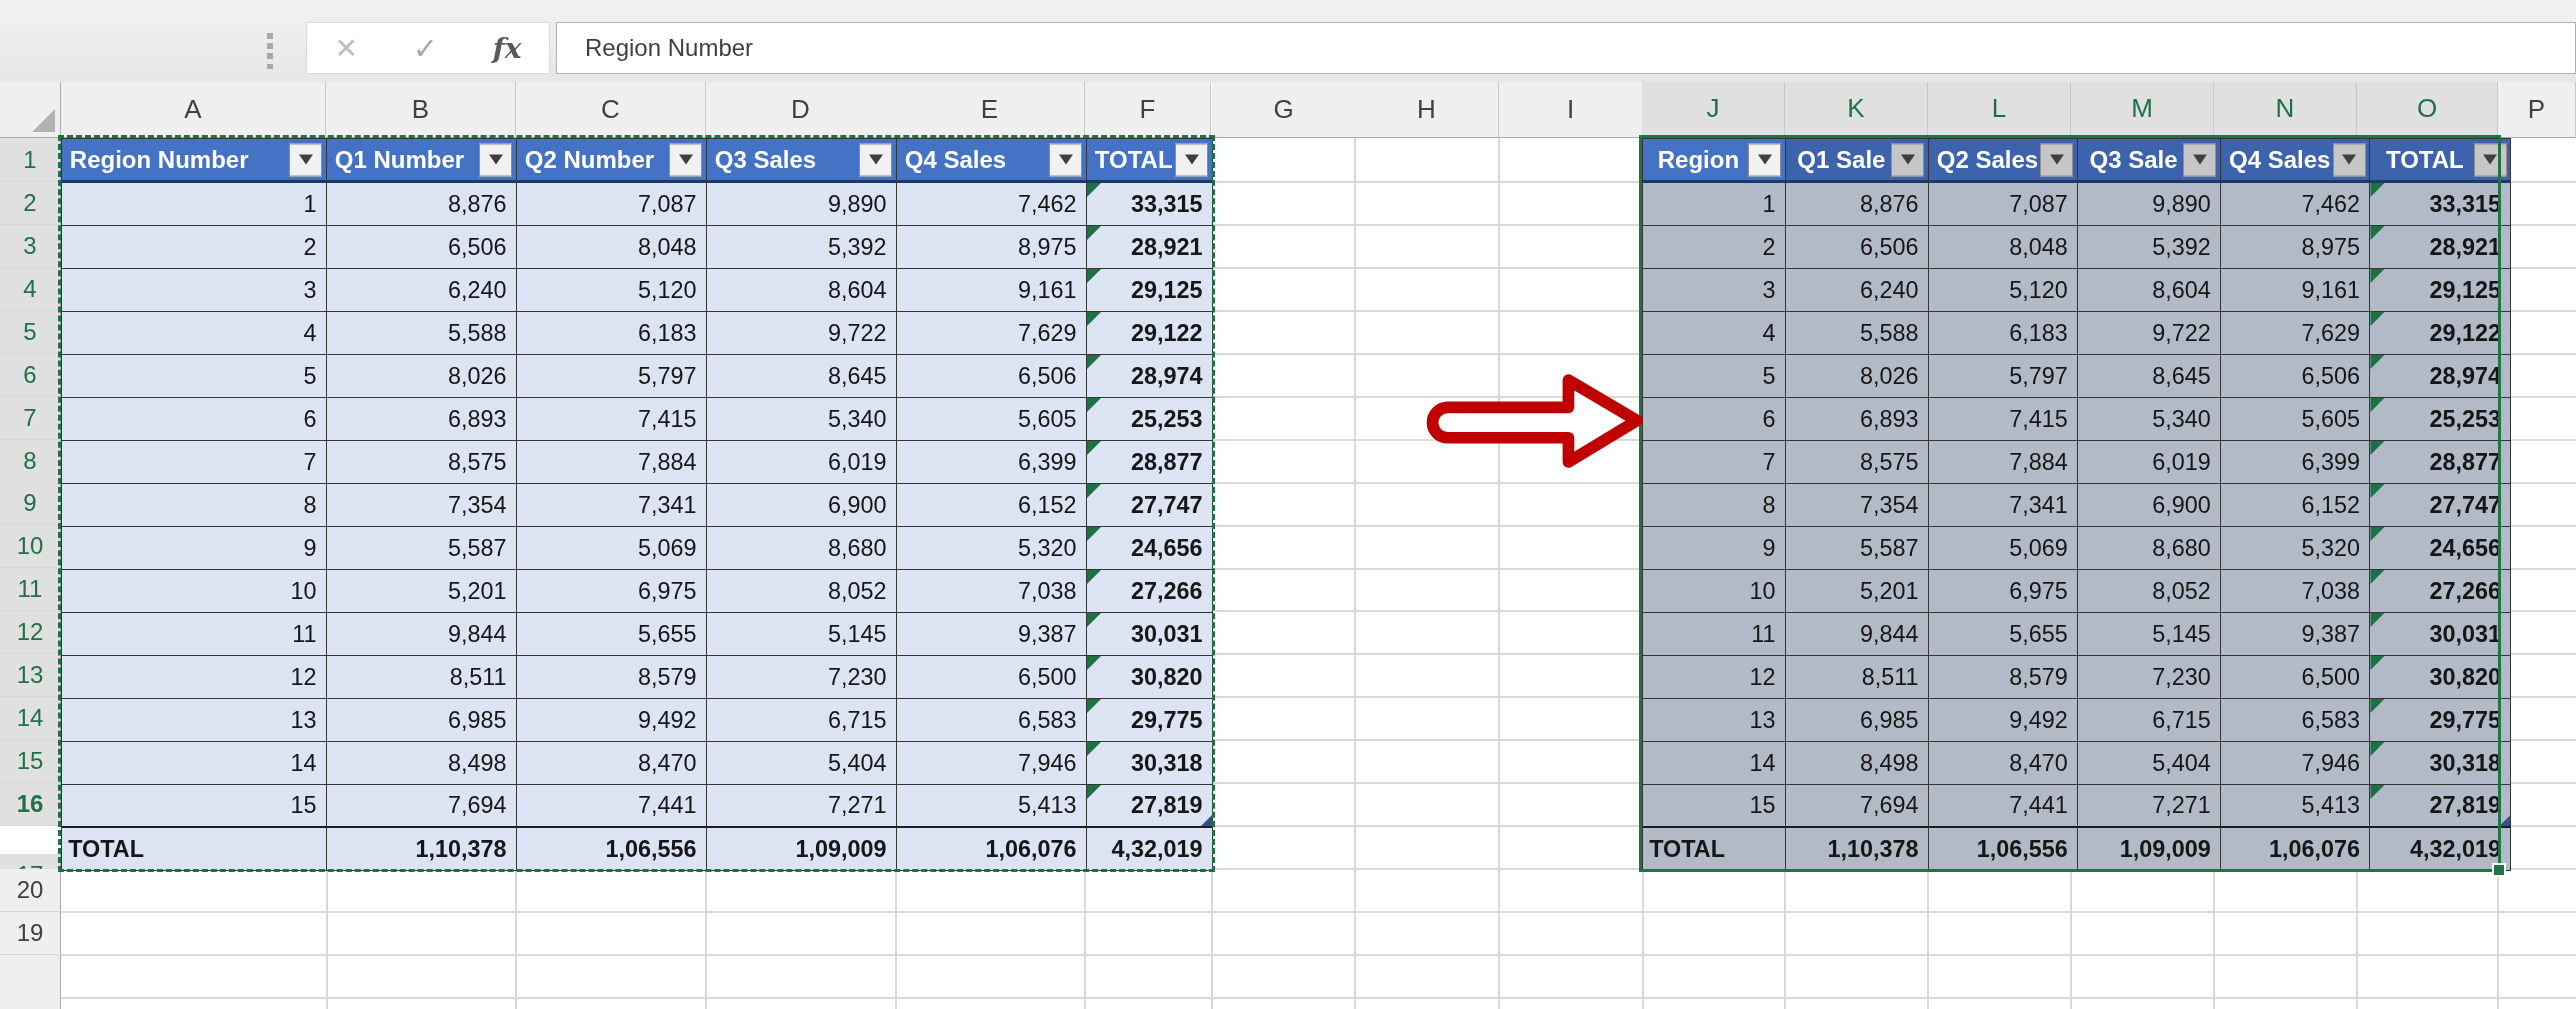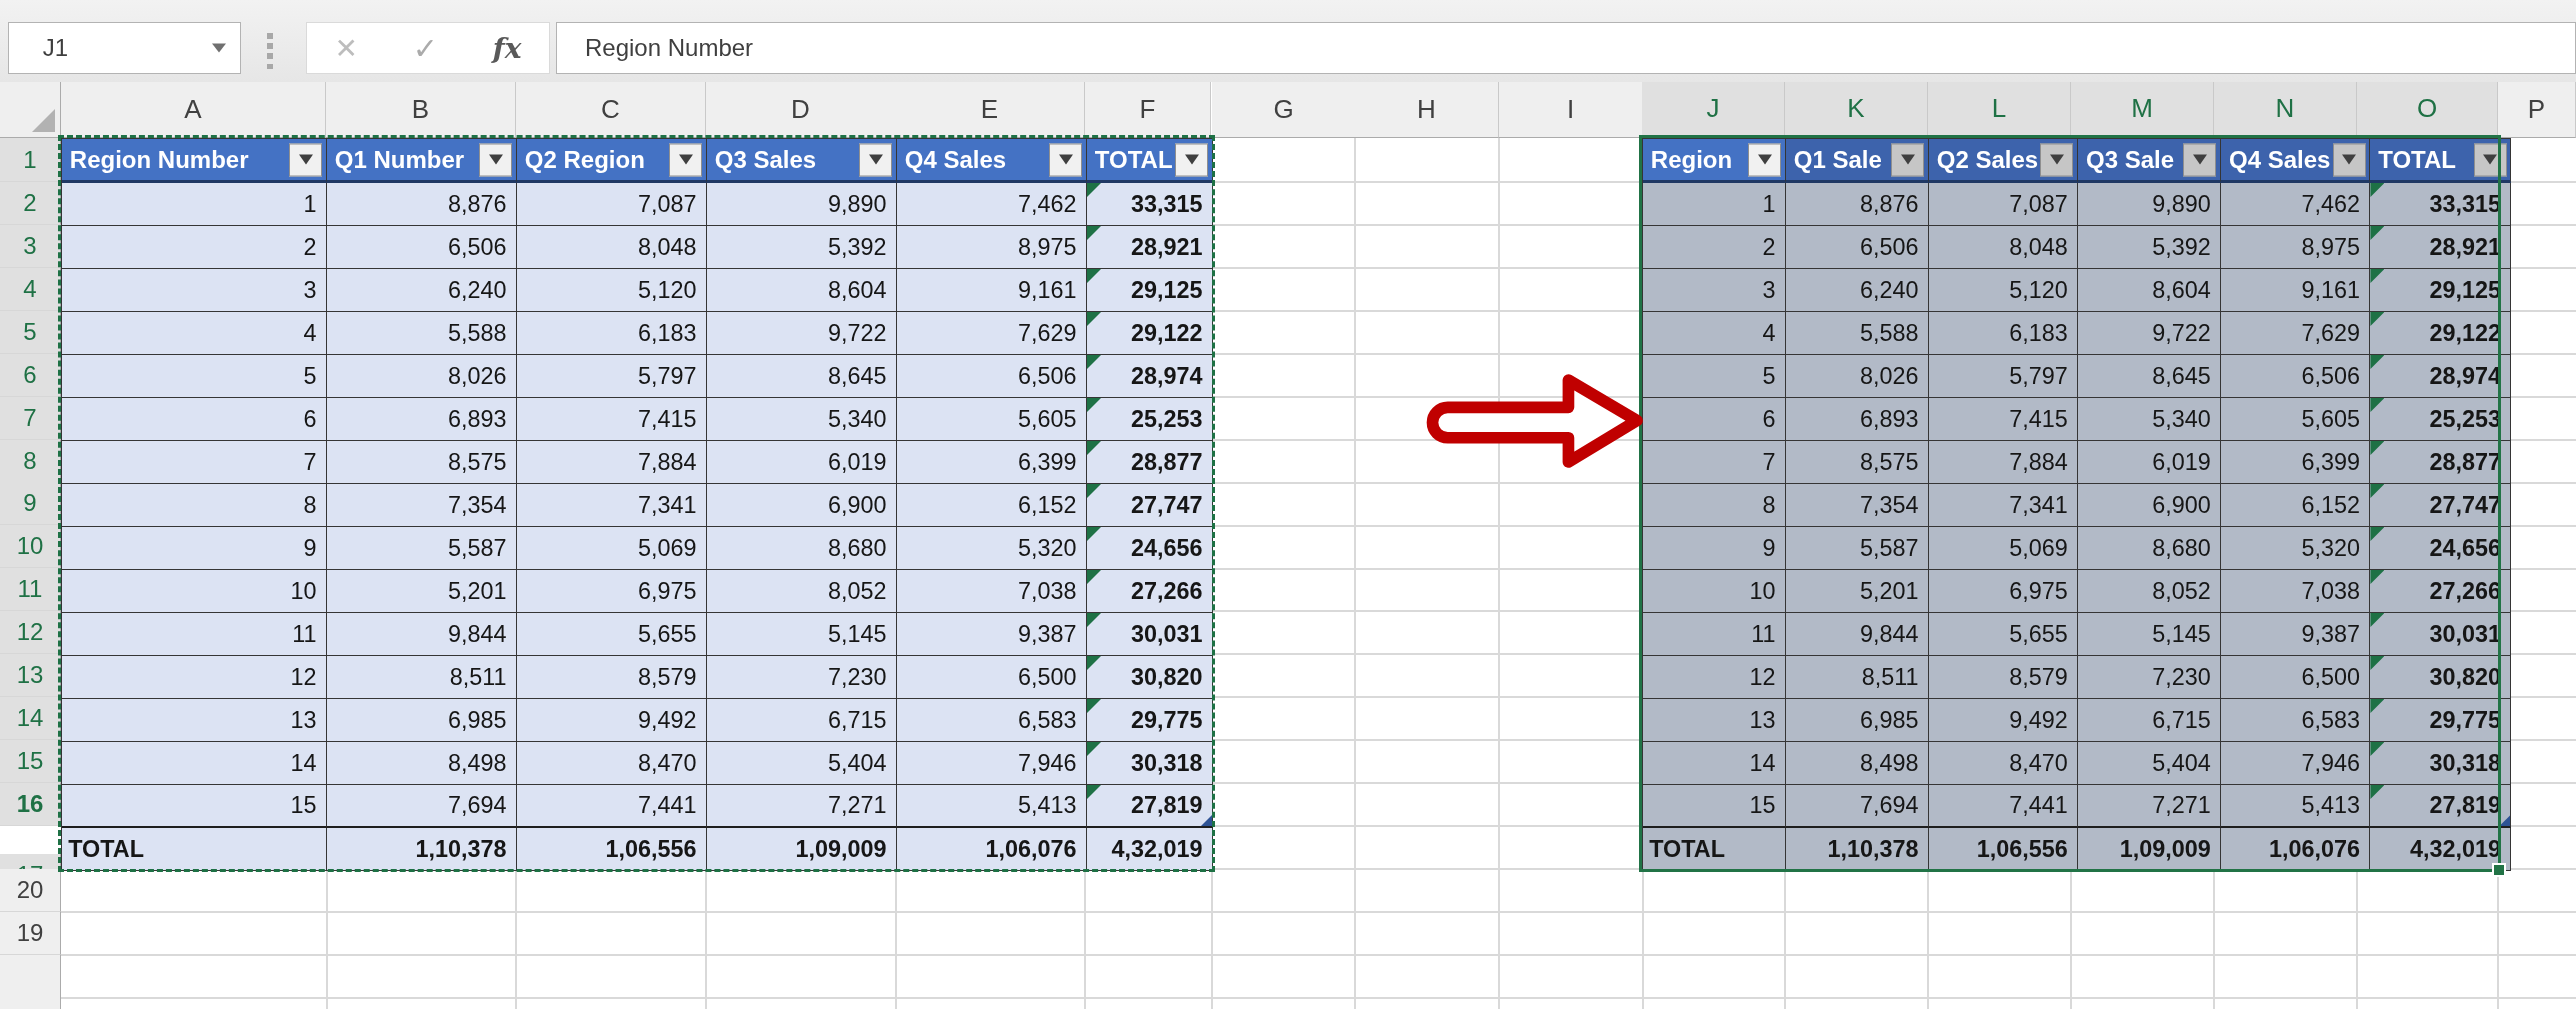--- a/index.html
+++ b/index.html
@@ -57,21 +57,21 @@
            border-bottom:1.6px solid var(--tblborder);overflow:hidden;white-space:nowrap;
            vertical-align:middle;position:relative;}
   table.xl th{background:var(--hdr);color:#fff;font-weight:bold;font-size:24px;text-align:left;
            padding:0 39px 0 7.8px;border-bottom:3.1px solid var(--navy);}
   table.xl td{background:var(--cell);color:#161616;font-size:23.4px;text-align:right;padding:0 9.4px 0 0;}
   table.xl td.tot{font-weight:bold;}
   table.xl tr.lastdata td{border-bottom:2.3px solid #1E1E1E;}
   table.xl tr.totrow td{font-weight:bold;}
   table.xl tr.totrow td.lbl{text-align:left;padding:0 0 0 6.2px;}
   table.xl.tint td{background:var(--cellSel);}
-  table.xl.tint th{background:var(--hdrSel);}
+  table.xl.tint th{background:var(--hdrSel);text-align:center;}
   table.xl.tint th:first-child{background:var(--hdr);}
   .fbtn{position:absolute;right:3.9px;top:50%;transform:translateY(-50%);width:33px;height:33px;
         background:#F1F1F1;border:1.6px solid #8F8F8F;box-sizing:border-box;display:flex;
         align-items:center;justify-content:center;}
   table.xl.tint th .fbtn{background:#C6C6C6;}
   table.xl.tint th:first-child .fbtn{background:#F1F1F1;}
   .ftri{width:0;height:0;border-left:7.8px solid transparent;border-right:7.8px solid transparent;
         border-top:10px solid #3F3F3F;}
   .err{position:absolute;left:0;top:0;width:14px;height:14px;background:var(--errgreen);
        clip-path:polygon(0 0,100% 0,0 100%);}
@@ -84,24 +84,20 @@
         border:3.1px solid var(--green);z-index:6;}
   .fillhandle{position:absolute;right:-7.8px;bottom:-7.8px;width:10px;height:10px;
         background:var(--green);border:2.3px solid #fff;}
   .arrow{position:absolute;left:1422px;top:290px;width:222px;height:98px;z-index:7;}
   .arrow svg{overflow:visible;display:block;}
 </style>
 </head>
 <body>
 
 <div class="chrome">
-  <div class="namebox">
-    <span>J1</span>
-    <span class="nbArrow"></span>
-  </div>
   <div class="dots">
       <i></i>
       <i></i>
       <i></i>
       <i></i>
     </div>
   <div class="fbtns">
     <span class="xglyph">✕</span>
     <span class="vglyph">✓</span>
     <span class="fx">fx</span>
@@ -207,21 +203,21 @@
         <col style="width: 126px;">
       </colgroup>
       <thead>
         <tr style="height: 44px;">
           <th><span>Region Number</span><div class="fbtn">
               <div class="ftri"></div>
             </div></th>
           <th><span>Q1 Number</span><div class="fbtn">
               <div class="ftri"></div>
             </div></th>
-          <th><span>Q2 Region</span><div class="fbtn">
+          <th><span>Q2 Number</span><div class="fbtn">
               <div class="ftri"></div>
             </div></th>
           <th><span>Q3 Sales</span><div class="fbtn">
               <div class="ftri"></div>
             </div></th>
           <th><span>Q4 Sales</span><div class="fbtn">
               <div class="ftri"></div>
             </div></th>
           <th><span>TOTAL</span><div class="fbtn">
               <div class="ftri"></div>

